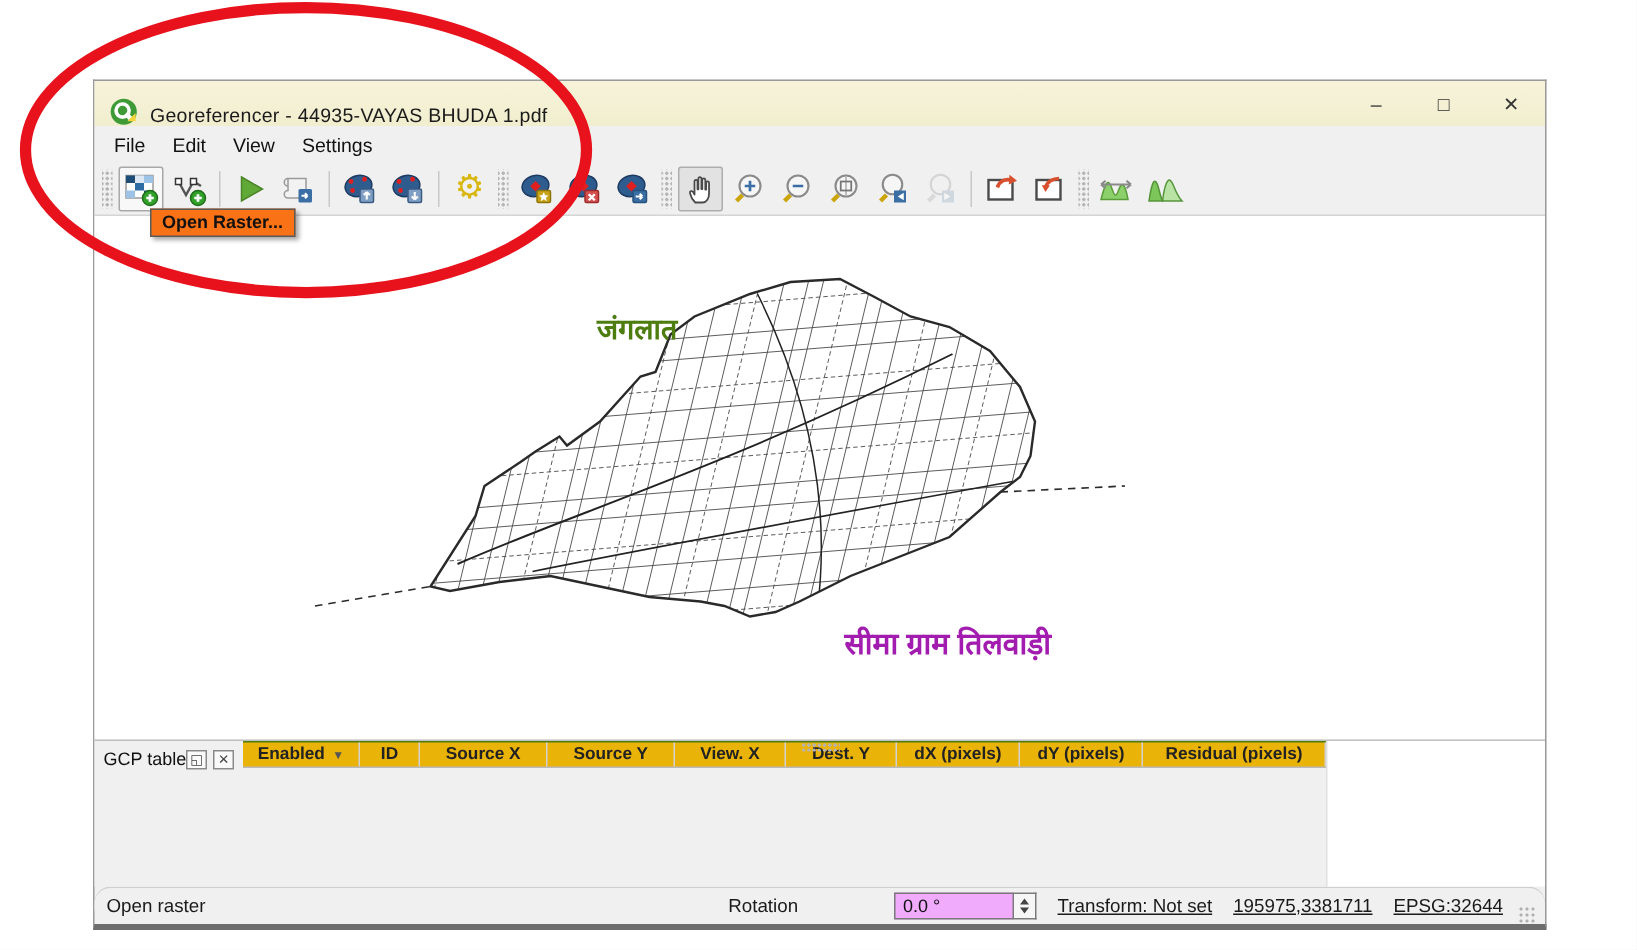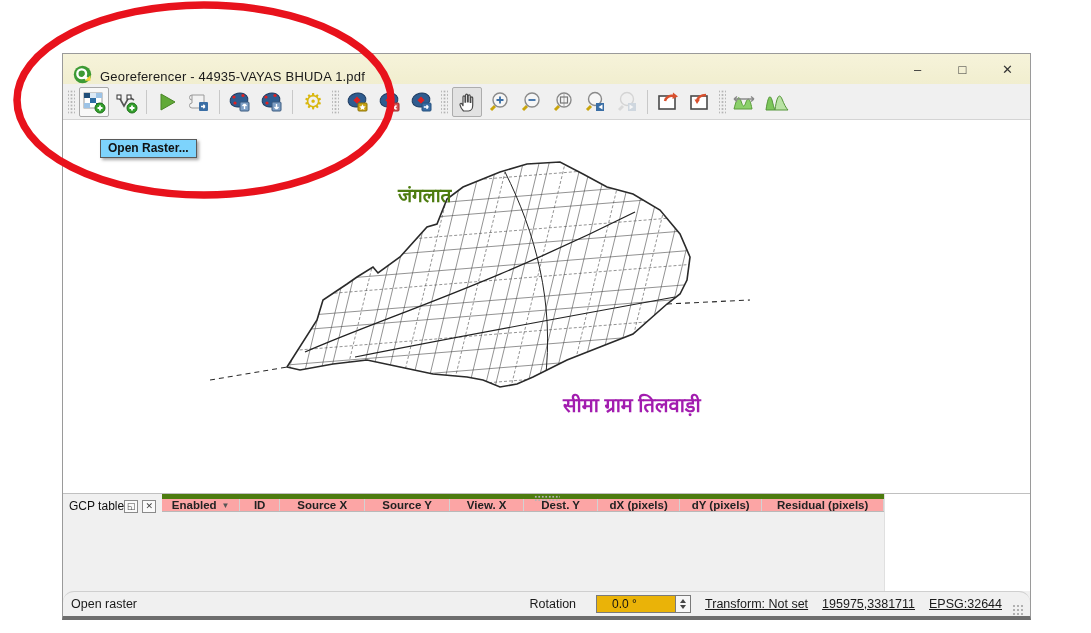--- a/index.html
+++ b/index.html
@@ -51,47 +51,47 @@
   .gcp-splitter { position:absolute; left:50%; top:1px; transform:translateX(-50%);
                   width:26px; height:6px;
                   background-image:radial-gradient(#b4b4b4 1px, transparent 1.1px);
                   background-size:3.5px 3.5px; }
   .gcp-titlerow { height:22px; display:flex; align-items:center; padding:2px 6px 0 6px; }
   .gcp-title { font-size:12px; color:#111; }
   .gcp-panel-icons { margin-left:auto; display:flex; gap:4px; align-items:center; }
   .panel-ico { width:14px; height:13px; border:1px solid #8a8a8a; background:#fafafa;
                display:flex; align-items:center; justify-content:center;
                font-size:9px; color:#444; line-height:1; }
-  .gcp-header { height:18px; display:flex; background:#fca5a5; border-top:5px solid #4d7c0f;
+  .gcp-header { height:18px; display:flex; background:#eab308; border-top:1px solid #4d7c0f;
                 border-bottom:1px solid #b9b9b9; }
   .gcp-col { font-size:11.5px; font-weight:bold; color:#222; display:flex; align-items:center;
              justify-content:center; border-right:1px solid #d2d2d2; height:100%; gap:5px; }
   .gcp-body { flex:1 1 auto; background:#ffffff; border-left:1px solid #e0e0e0; }
   .sort-ico { font-size:8px; color:#555; }
 
   
   .statusbar { flex:0 0 25px; background:#f0f0f0; border-top:1px solid #cfcfcf;
                display:flex; align-items:center; padding:0 6px 0 8px; font-size:12.5px; color:#1a1a1a;border-radius:11px; }
   .sb-msg { margin-right:auto; }
   .sb-label { margin-right:20px; }
-  .rotation-box { width:80px; height:18px; background:#eab308; border:1px solid #7a7a7a;
-                  font-size:12px; color:#111; display:flex; align-items:center; padding-left:15px; }
+  .rotation-box { width:80px; height:18px; background:#f0abfc; border:1px solid #7a7a7a;
+                  font-size:12px; color:#111; display:flex; align-items:center; padding-left:5px;margin-left:44px; }
   .spinner { width:15px; height:18px; border:1px solid #7a7a7a; border-left:none; background:#f6f6f6;
              display:flex; flex-direction:column; align-items:center; justify-content:center; }
   .spin-up { width:0;height:0;border-left:3px solid transparent;border-right:3px solid transparent;
              border-bottom:4px solid #444; margin-bottom:2px;}
   .spin-down { width:0;height:0;border-left:3px solid transparent;border-right:3px solid transparent;
              border-top:4px solid #444;}
   .sb-item { margin-left:14px;text-decoration:underline; }
   .resize-grip { width:12px; height:12px; margin-left:10px; align-self:flex-end;
                  background-image:radial-gradient(#b0b0b0 1px, transparent 1.1px);
                  background-size:4px 4px; }
 
   
-  .tooltip { position:absolute; left:100px; top:139px; z-index:20; background:#7dd3fc;
+  .tooltip { position:absolute; left:100px; top:139px; z-index:20; background:#f97316;
              border:1px solid #5a5a5a; box-shadow:2px 2px 3px rgba(0,0,0,.35);
              font-size:12px; font-weight:bold; color:#111; padding:1px 7px 2px 7px; }
 
   
   .annotation-overlay { position:absolute; left:0; top:0; width:1091px; height:633px;
                         z-index:50; pointer-events:none; }
 </style>
 </head>
 <body>
 
@@ -111,20 +111,26 @@
       </div>
       <div class="win-btn">
         <span>□</span>
       </div>
       <div class="win-btn">
         <span>✕</span>
       </div>
     </div>
   </div>
 
+  <div class="menubar">
+    <span class="menu-item">File</span>
+    <span class="menu-item">Edit</span>
+    <span class="menu-item">View</span>
+    <span class="menu-item">Settings</span>
+  </div>
 
   <div class="toolbar">
     <div class="tb-handle"></div>
 
     <div class="tb-btn pressed">
       <svg width="24" height="24" viewBox="0 0 24 24">
         <rect x="2" y="3" width="18" height="15" fill="#ffffff" stroke="#9a9a9a"></rect>
         <rect x="2" y="3" width="6" height="5" fill="#1f4e79"></rect>
           <rect x="14" y="3" width="6" height="5" fill="#9dc3e6"></rect>
         <rect x="8" y="8" width="6" height="5" fill="#2e6da4"></rect>

